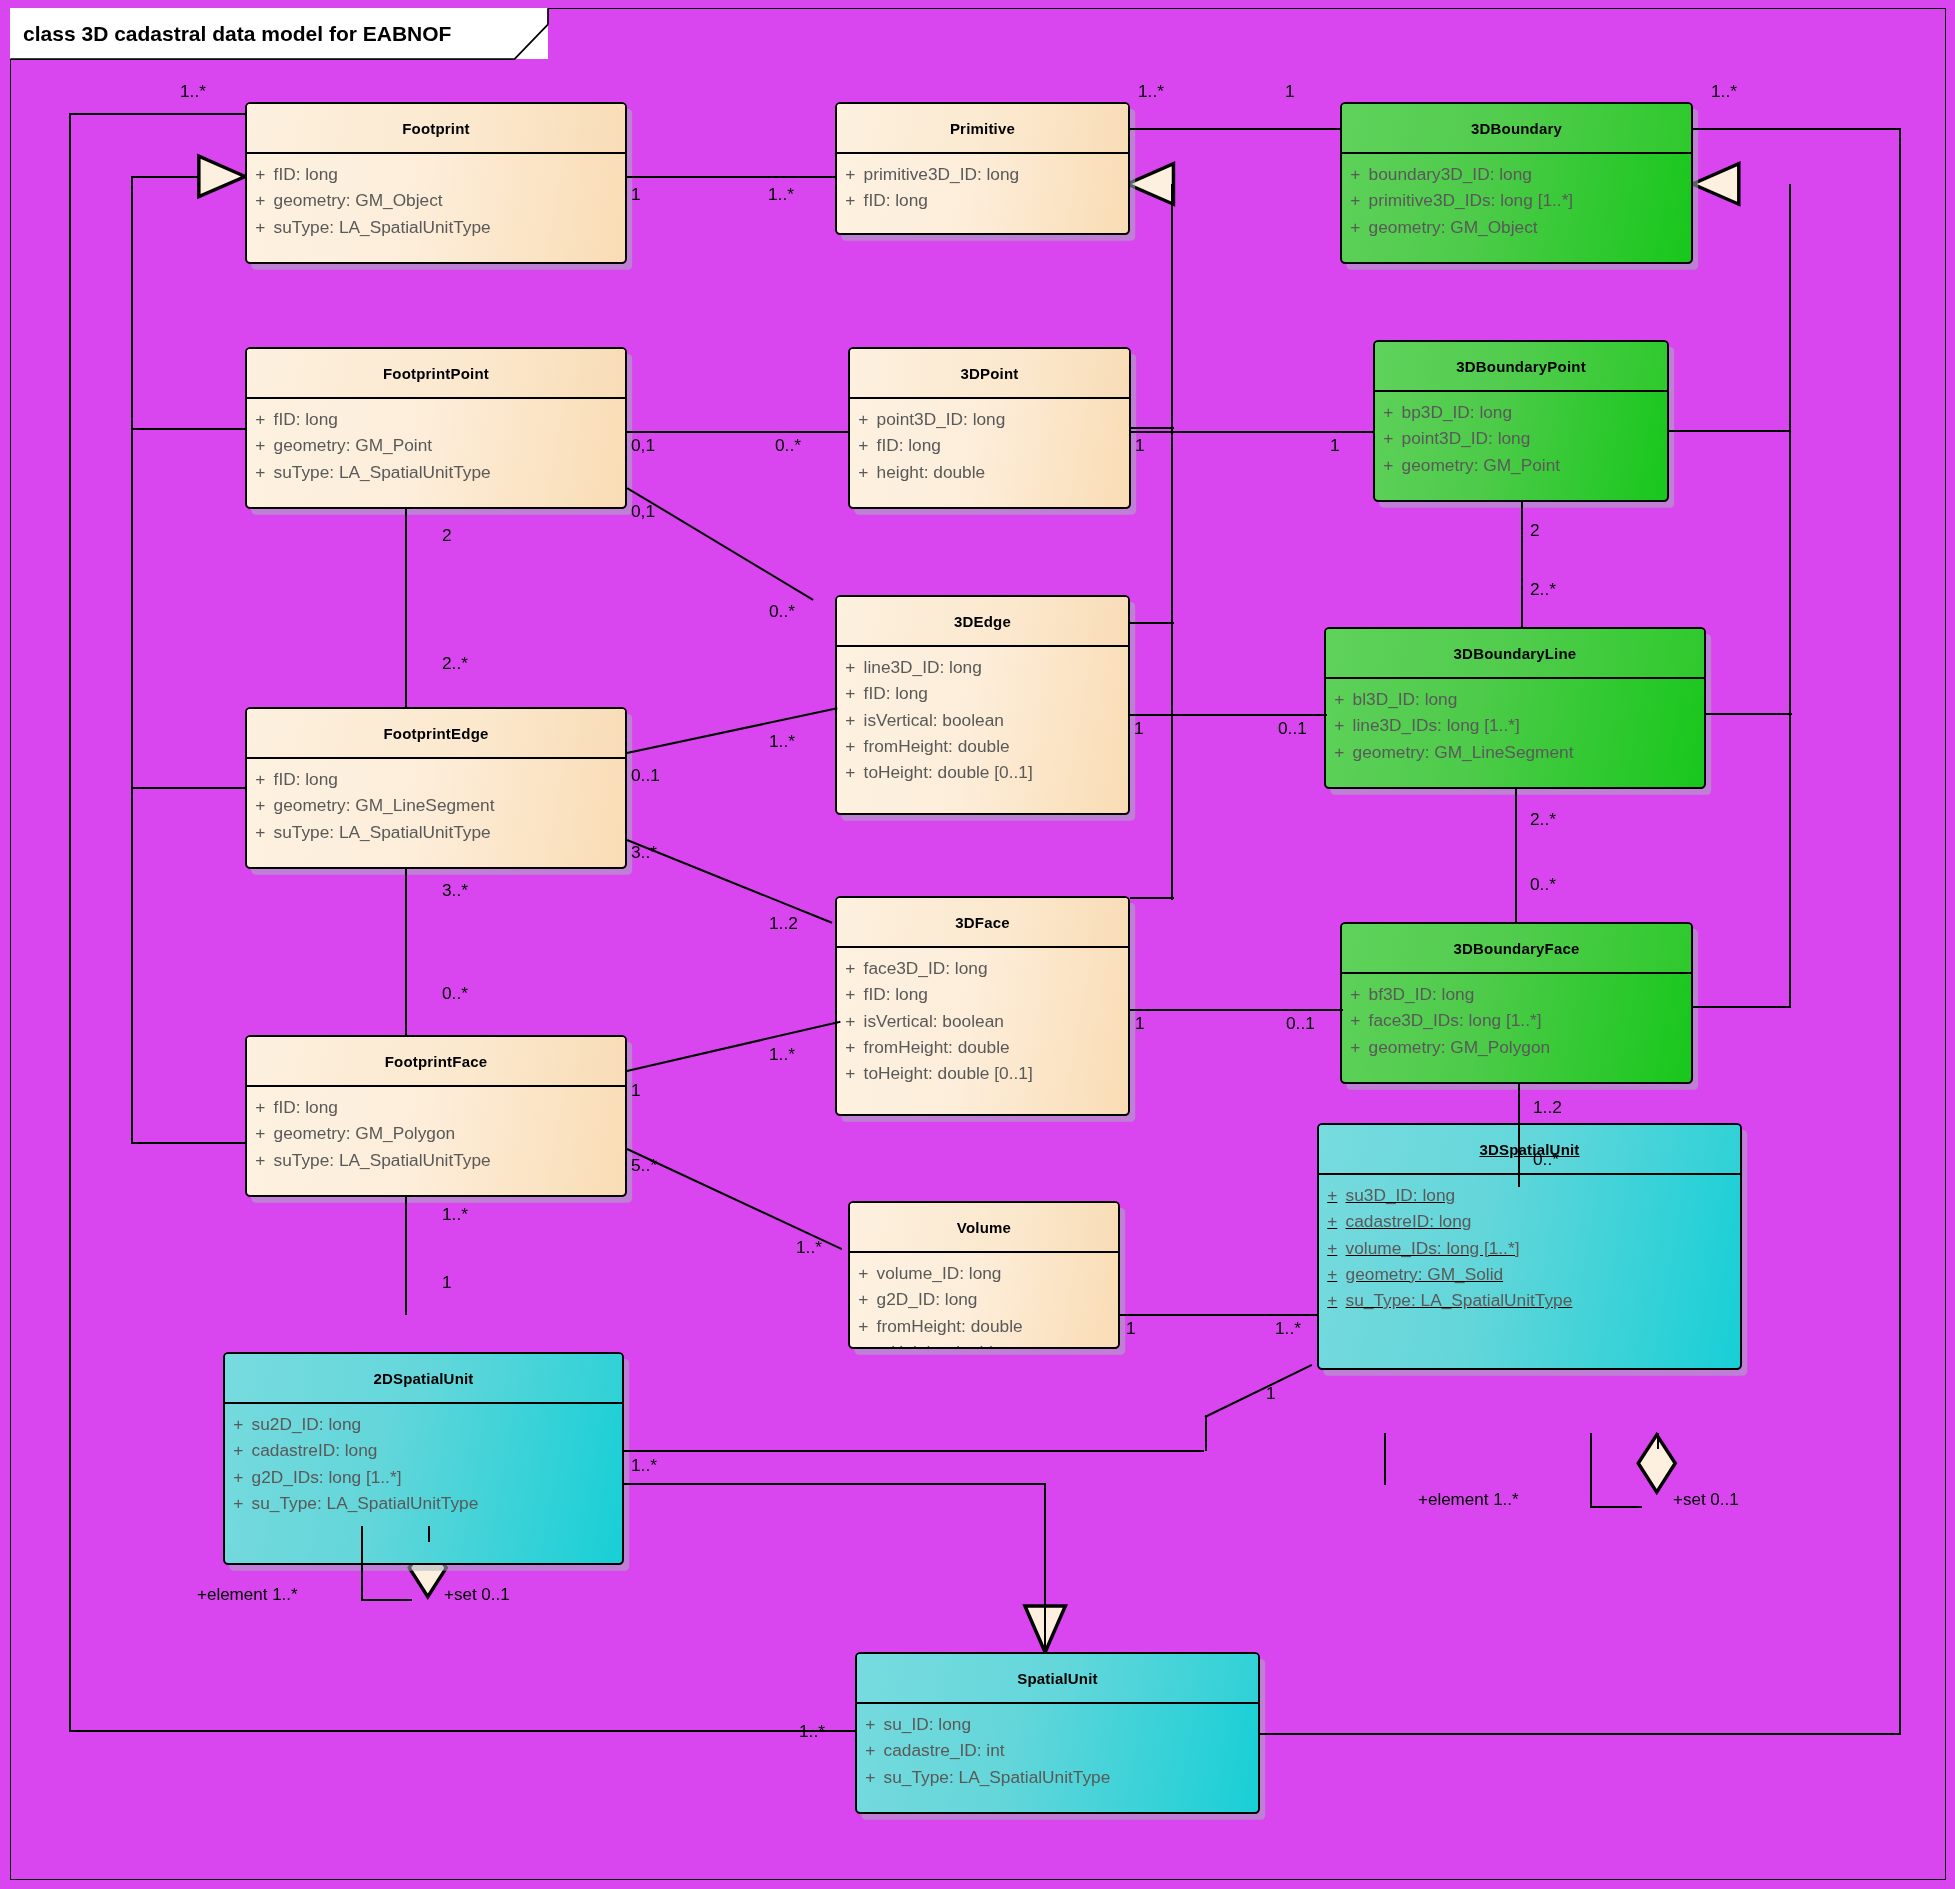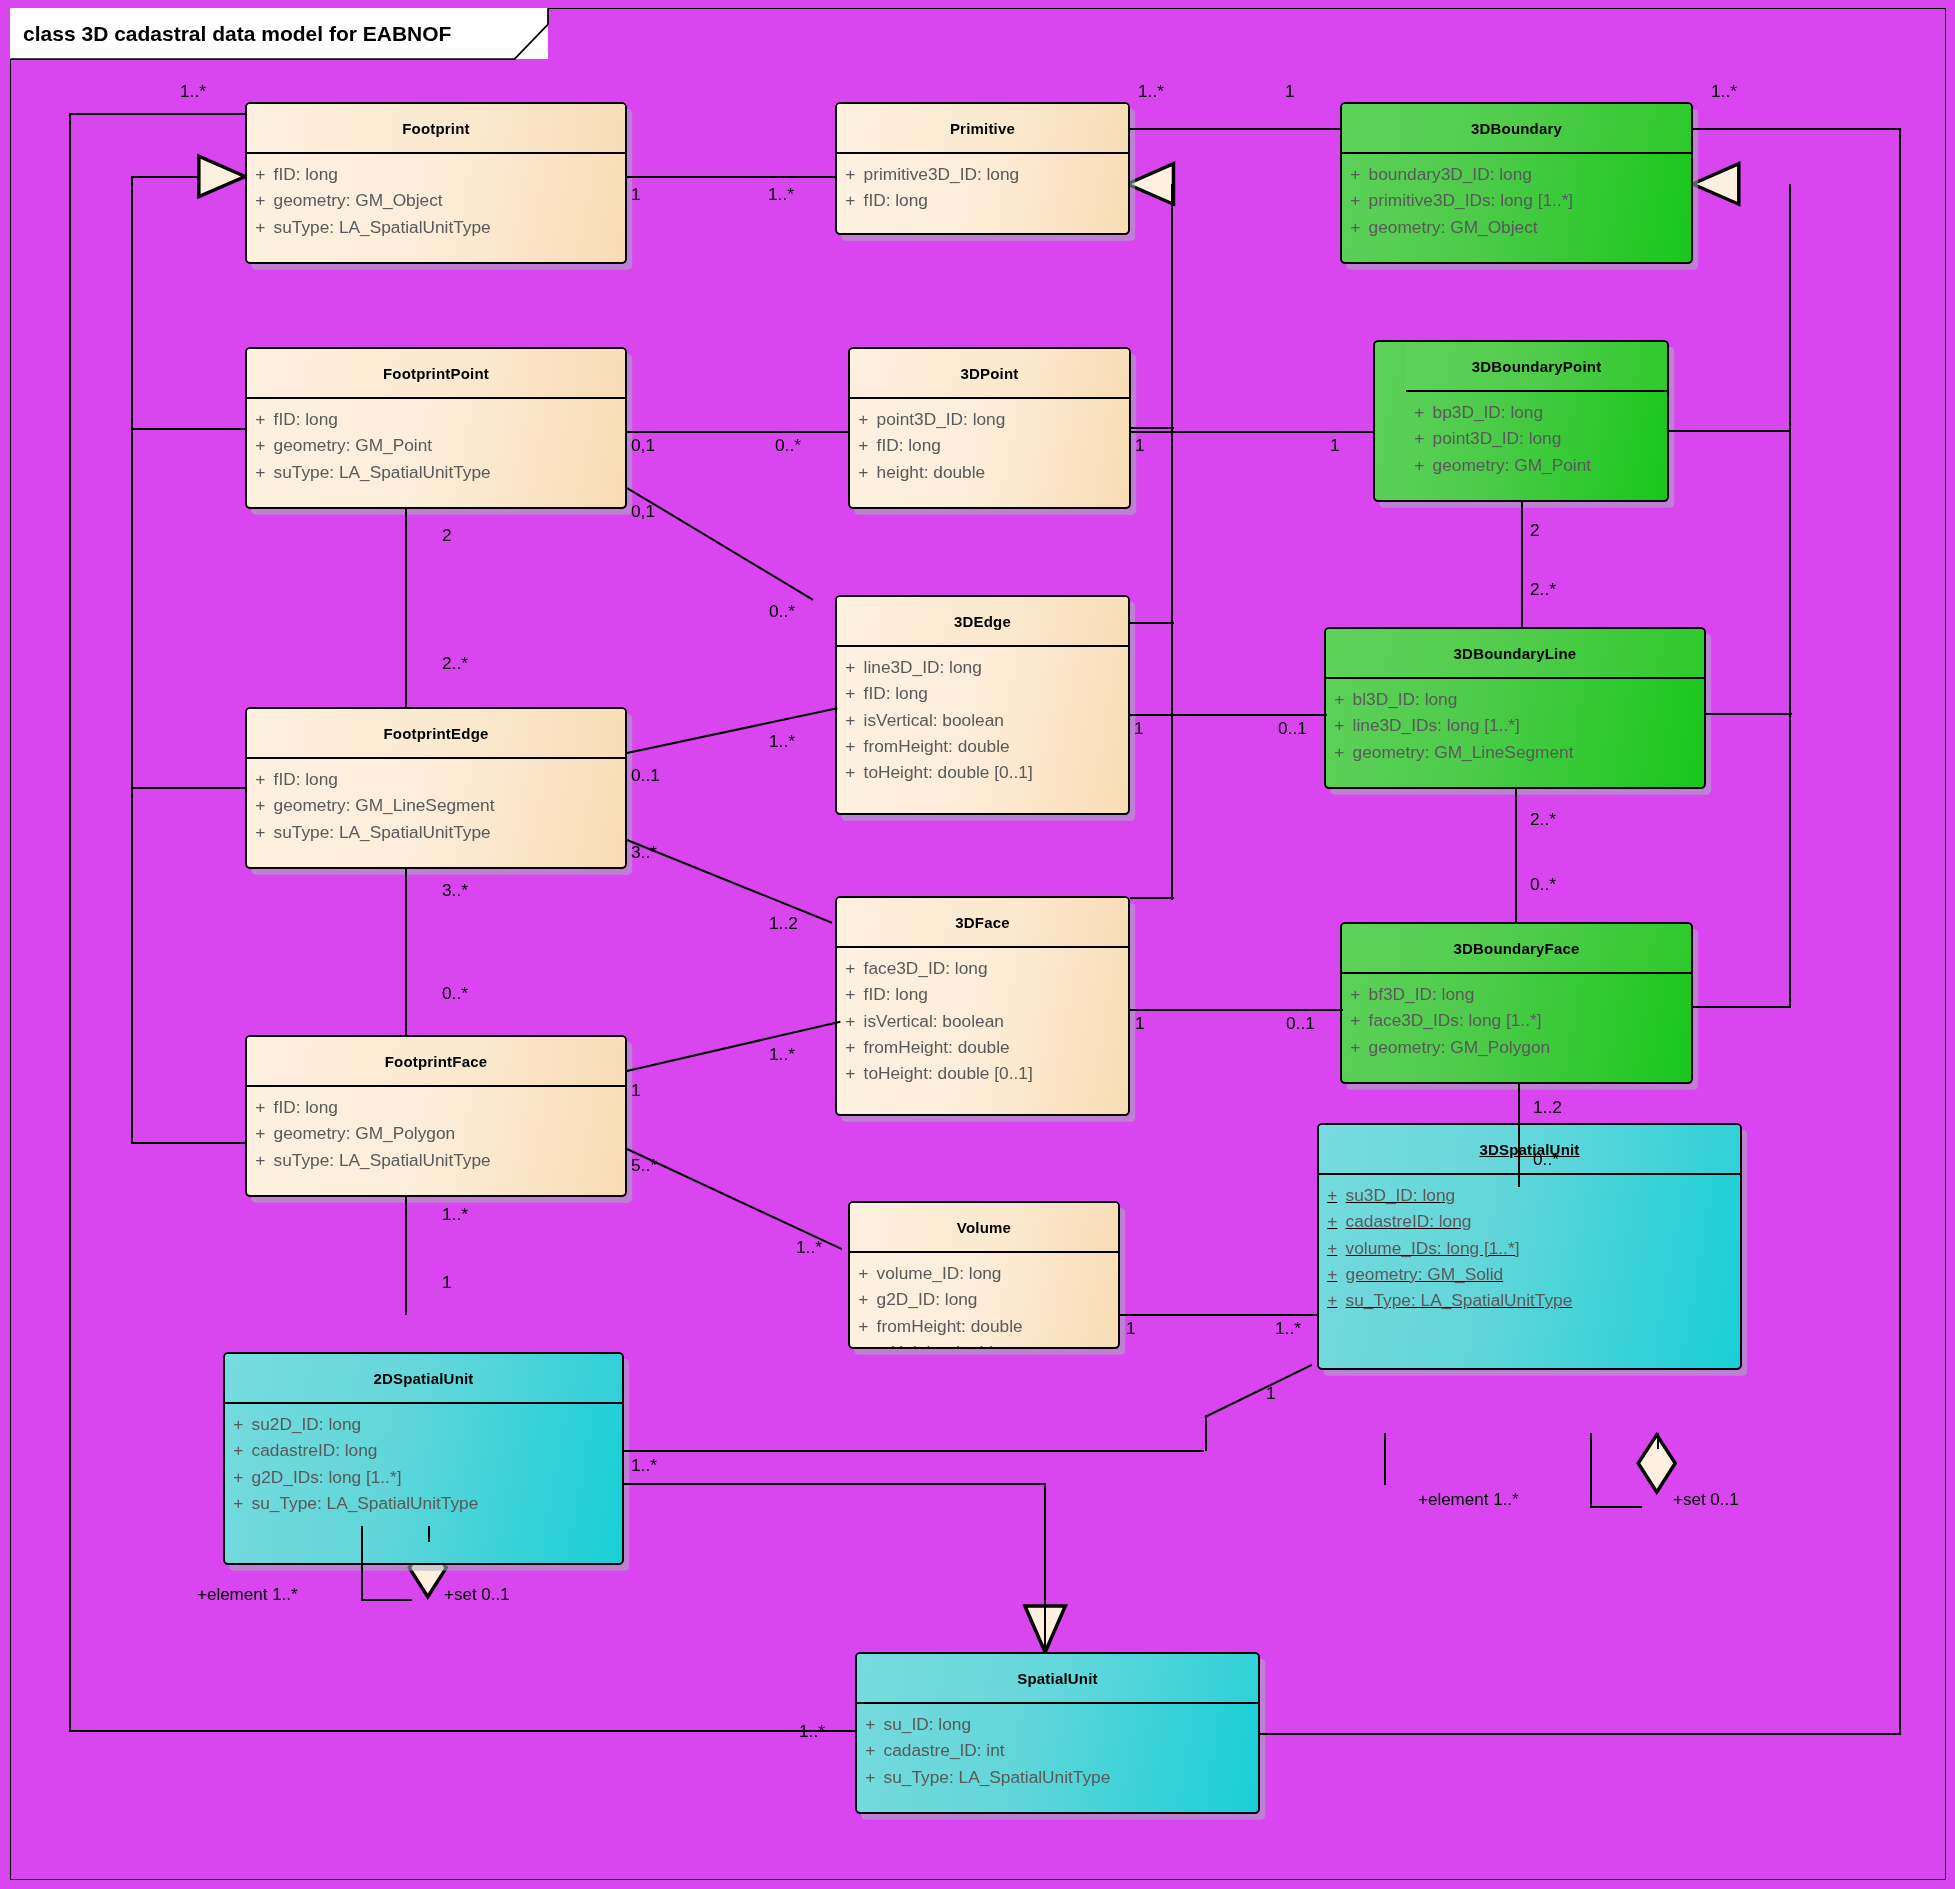--- a/index.html
+++ b/index.html
@@ -149,21 +149,21 @@
           <span class="vis">+</span>
           <span class="txt">fID: long</span>
         </div>
       <div class="attr">
           <span class="vis">+</span>
           <span class="txt">height: double</span>
         </div>
     </div>
   </div>
 
-  <div class="cls c-green" style="left:1373px;top:340px;width:296px;height:162px;padding-left:31px;">
+  <div class="cls c-green" style="left:1373px;top:340px;width:296px;height:162px;">
     <div class="hdr" style="height:50px;">3DBoundaryPoint</div>
     <div class="attrs">
       <div class="attr">
           <span class="vis">+</span>
           <span class="txt">bp3D_ID: long</span>
         </div>
       <div class="attr">
           <span class="vis">+</span>
           <span class="txt">point3D_ID: long</span>
         </div>

